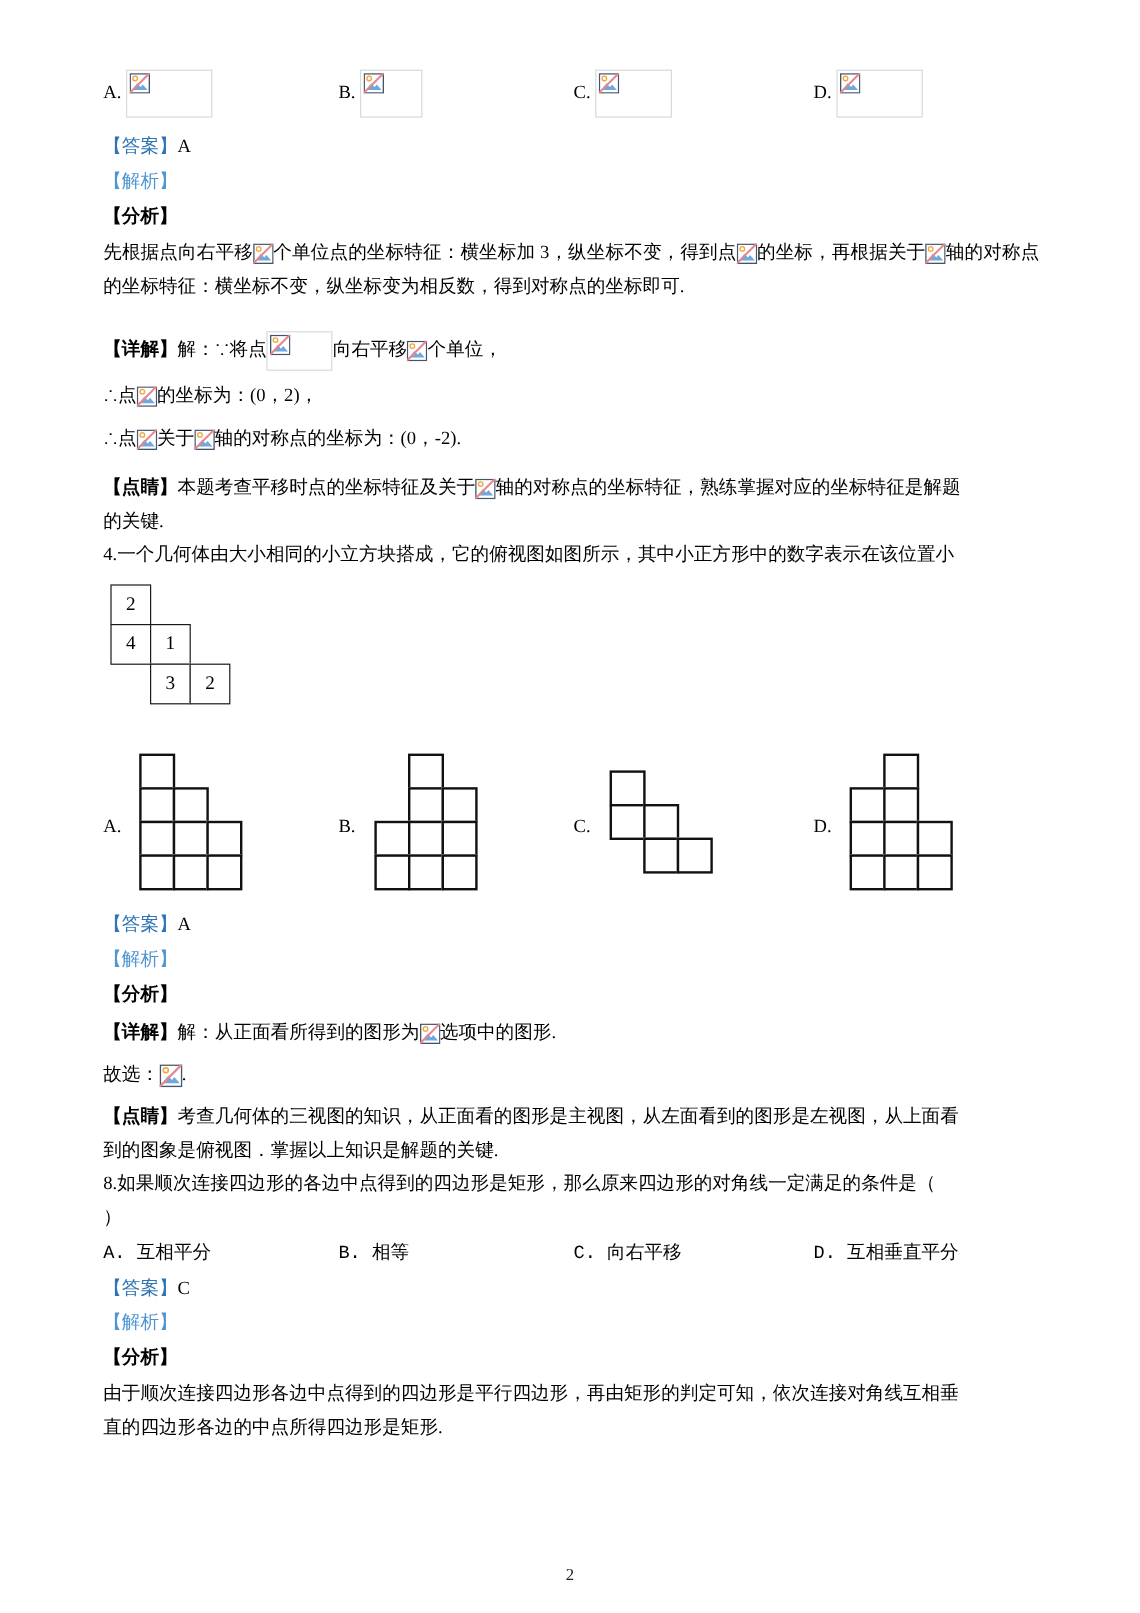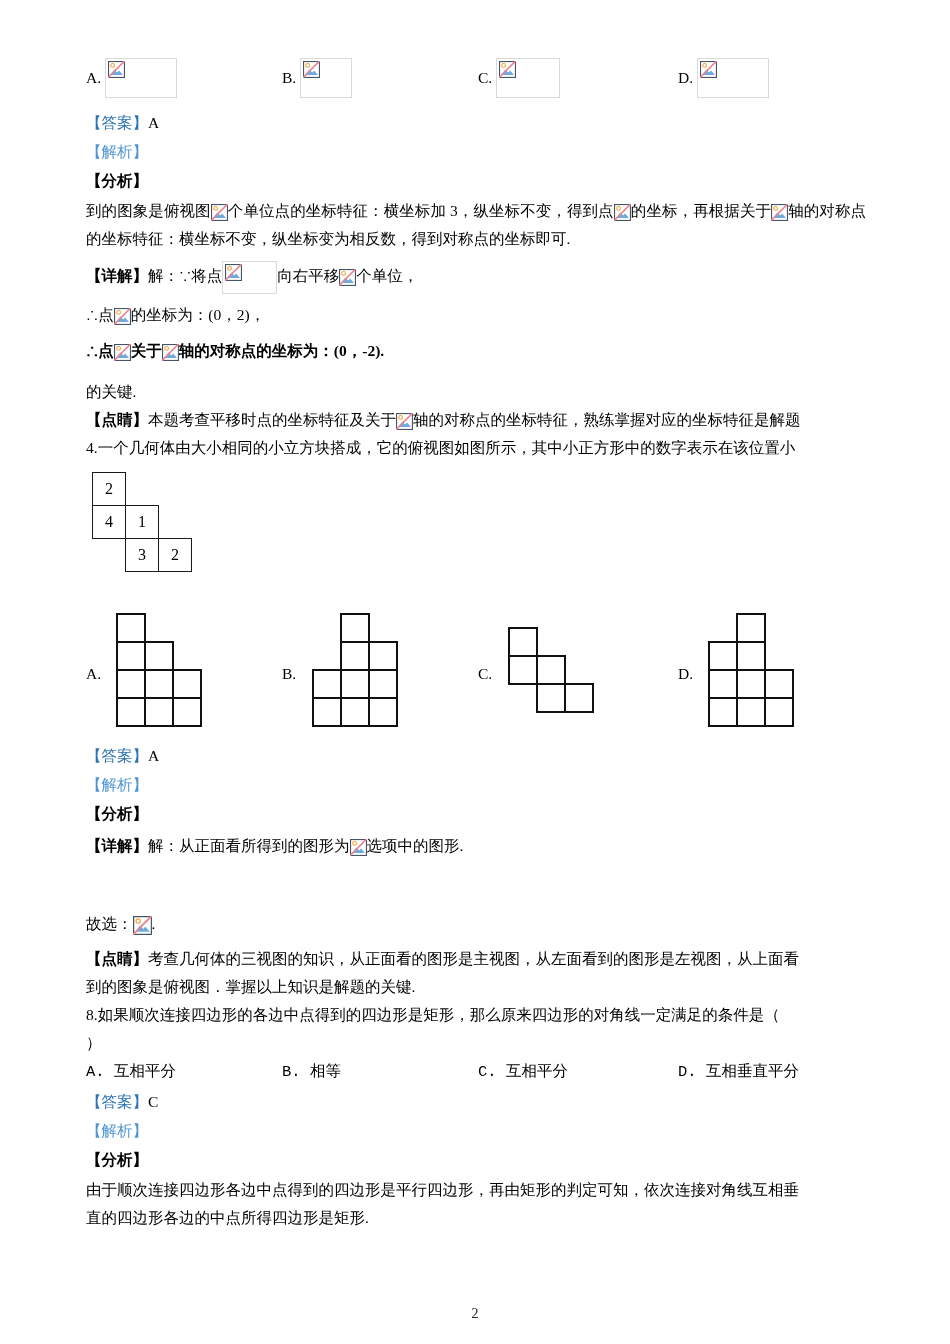--- a/index.html
+++ b/index.html
@@ -245,41 +245,41 @@
     <div class="line">
       <span class="blue-light">【解析】</span>
     </div>
     <div class="gap-4"></div>
     <div class="line bold">
       <span>【分析】</span>
     </div>
     <div class="gap-4"></div>
 
     <div class="para">
-      <span>到的图象是俯视图</span><span class="brokenicon"><svg width="17" height="17" viewBox="0 0 17 17">
+      <span>先根据点向右平移</span><span class="brokenicon"><svg width="17" height="17" viewBox="0 0 17 17">
             <rect x="0.5" y="0.5" width="16" height="16" fill="#ffffff" stroke="#44546a" stroke-width="1.2"></rect>
             <circle cx="4.6" cy="4.4" r="1.9" fill="none" stroke="#f0a63c" stroke-width="1.1"></circle>
             <path d="M2 14 L6.4 8.4 L9.2 11.6 L11 9.4 L15 14 Z" fill="#6fa8dc"></path>
             <line x1="0" y1="16.6" x2="16.6" y2="0" stroke="#e8868c" stroke-width="1.7"></line>
           </svg></span><span>个单位点的坐标特征：横坐标加 3，纵坐标不变，得到点</span><span class="brokenicon"><svg width="17" height="17" viewBox="0 0 17 17">
             <rect x="0.5" y="0.5" width="16" height="16" fill="#ffffff" stroke="#44546a" stroke-width="1.2"></rect>
             <circle cx="4.6" cy="4.4" r="1.9" fill="none" stroke="#f0a63c" stroke-width="1.1"></circle>
             <path d="M2 14 L6.4 8.4 L9.2 11.6 L11 9.4 L15 14 Z" fill="#6fa8dc"></path>
             <line x1="0" y1="16.6" x2="16.6" y2="0" stroke="#e8868c" stroke-width="1.7"></line>
           </svg></span><span>的坐标，再根据关于</span><span class="brokenicon"><svg width="17" height="17" viewBox="0 0 17 17">
             <rect x="0.5" y="0.5" width="16" height="16" fill="#ffffff" stroke="#44546a" stroke-width="1.2"></rect>
             <circle cx="4.6" cy="4.4" r="1.9" fill="none" stroke="#f0a63c" stroke-width="1.1"></circle>
             <path d="M2 14 L6.4 8.4 L9.2 11.6 L11 9.4 L15 14 Z" fill="#6fa8dc"></path>
             <line x1="0" y1="16.6" x2="16.6" y2="0" stroke="#e8868c" stroke-width="1.7"></line>
           </svg></span><span>轴</span><span>的对称点的坐标特征：横坐标不变，纵坐标变为相反数，得到对称点的坐标即可.</span>
     </div>
 
     <div class="gap-6"></div>
 
-    <div class="para" style="line-height:34px;">
+    <div class="para" style="line-height:34px;margin-top:16px;">
       <span class="bold">【详解】</span><span>解：∵将点</span><span class="imgbox" style="width:55px;height:33px;"><span class="glyph">
             <svg width="17" height="17" viewBox="0 0 17 17">
               <rect x="0.5" y="0.5" width="16" height="16" fill="#ffffff" stroke="#44546a" stroke-width="1.2"></rect>
               <circle cx="4.6" cy="4.4" r="1.9" fill="none" stroke="#f0a63c" stroke-width="1.1"></circle>
               <path d="M2 14 L6.4 8.4 L9.2 11.6 L11 9.4 L15 14 Z" fill="#6fa8dc"></path>
               <line x1="0" y1="16.6" x2="16.6" y2="0" stroke="#e8868c" stroke-width="1.7"></line>
             </svg>
           </span></span><span>向右平移</span><span class="brokenicon"><svg width="17" height="17" viewBox="0 0 17 17">
             <rect x="0.5" y="0.5" width="16" height="16" fill="#ffffff" stroke="#44546a" stroke-width="1.2"></rect>
             <circle cx="4.6" cy="4.4" r="1.9" fill="none" stroke="#f0a63c" stroke-width="1.1"></circle>
@@ -294,49 +294,49 @@
       <span>∴点</span><span class="brokenicon"><svg width="17" height="17" viewBox="0 0 17 17">
             <rect x="0.5" y="0.5" width="16" height="16" fill="#ffffff" stroke="#44546a" stroke-width="1.2"></rect>
             <circle cx="4.6" cy="4.4" r="1.9" fill="none" stroke="#f0a63c" stroke-width="1.1"></circle>
             <path d="M2 14 L6.4 8.4 L9.2 11.6 L11 9.4 L15 14 Z" fill="#6fa8dc"></path>
             <line x1="0" y1="16.6" x2="16.6" y2="0" stroke="#e8868c" stroke-width="1.7"></line>
           </svg></span><span>的坐标为：(0，2)，</span>
     </div>
 
     <div class="gap-6"></div>
 
-    <div class="para" style="line-height:30px;font-weight:bold;">
+    <div class="para" style="line-height:30px;">
       <span>∴点</span><span class="brokenicon"><svg width="17" height="17" viewBox="0 0 17 17">
             <rect x="0.5" y="0.5" width="16" height="16" fill="#ffffff" stroke="#44546a" stroke-width="1.2"></rect>
             <circle cx="4.6" cy="4.4" r="1.9" fill="none" stroke="#f0a63c" stroke-width="1.1"></circle>
             <path d="M2 14 L6.4 8.4 L9.2 11.6 L11 9.4 L15 14 Z" fill="#6fa8dc"></path>
             <line x1="0" y1="16.6" x2="16.6" y2="0" stroke="#e8868c" stroke-width="1.7"></line>
           </svg></span><span>关于</span><span class="brokenicon"><svg width="17" height="17" viewBox="0 0 17 17">
             <rect x="0.5" y="0.5" width="16" height="16" fill="#ffffff" stroke="#44546a" stroke-width="1.2"></rect>
             <circle cx="4.6" cy="4.4" r="1.9" fill="none" stroke="#f0a63c" stroke-width="1.1"></circle>
             <path d="M2 14 L6.4 8.4 L9.2 11.6 L11 9.4 L15 14 Z" fill="#6fa8dc"></path>
             <line x1="0" y1="16.6" x2="16.6" y2="0" stroke="#e8868c" stroke-width="1.7"></line>
           </svg></span><span>轴的对称点的坐标为：(0，-2).</span>
     </div>
 
     <div class="gap-8"></div>
 
 
     <div class="gap-4"></div>
 
     <div class="para">
+      <span class="bold">【点睛】</span><span>本题考查平移时点的坐标特征及关于</span><span class="brokenicon"><svg width="17" height="17" viewBox="0 0 17 17">
+            <rect x="0.5" y="0.5" width="16" height="16" fill="#ffffff" stroke="#44546a" stroke-width="1.2"></rect>
+            <circle cx="4.6" cy="4.4" r="1.9" fill="none" stroke="#f0a63c" stroke-width="1.1"></circle>
+            <path d="M2 14 L6.4 8.4 L9.2 11.6 L11 9.4 L15 14 Z" fill="#6fa8dc"></path>
+            <line x1="0" y1="16.6" x2="16.6" y2="0" stroke="#e8868c" stroke-width="1.7"></line>
+          </svg></span><span>轴的对称点的坐标特征，熟练掌握对应的坐标特征是解题</span>
+    </div>
+    <div class="para">
       <span>的关键.</span>
-    </div>
-    <div class="para">
-      <span class="bold">【点睛】</span><span>本题考查平移时点的坐标特征及关于</span><span class="brokenicon"><svg width="17" height="17" viewBox="0 0 17 17">
-            <rect x="0.5" y="0.5" width="16" height="16" fill="#ffffff" stroke="#44546a" stroke-width="1.2"></rect>
-            <circle cx="4.6" cy="4.4" r="1.9" fill="none" stroke="#f0a63c" stroke-width="1.1"></circle>
-            <path d="M2 14 L6.4 8.4 L9.2 11.6 L11 9.4 L15 14 Z" fill="#6fa8dc"></path>
-            <line x1="0" y1="16.6" x2="16.6" y2="0" stroke="#e8868c" stroke-width="1.7"></line>
-          </svg></span><span>轴的对称点的坐标特征，熟练掌握对应的坐标特征是解题</span>
     </div>
 
     <div class="para">
       <span>4.一个几何体由大小相同的小立方块搭成，它的俯视图如图所示，其中小正方形中的数字表示在该位置小</span>
     </div>
 
     <div class="gap-10"></div>
 
     <div class="topview">
       <div class="cellnum" style="left:6px;  top:0px;">2</div>
@@ -426,21 +426,21 @@
     <div class="gap-2"></div>
     <div class="para">
       <span class="bold">【详解】</span><span>解：从正面看所得到的图形为</span><span class="brokenicon"><svg width="17" height="17" viewBox="0 0 17 17">
             <rect x="0.5" y="0.5" width="16" height="16" fill="#ffffff" stroke="#44546a" stroke-width="1.2"></rect>
             <circle cx="4.6" cy="4.4" r="1.9" fill="none" stroke="#f0a63c" stroke-width="1.1"></circle>
             <path d="M2 14 L6.4 8.4 L9.2 11.6 L11 9.4 L15 14 Z" fill="#6fa8dc"></path>
             <line x1="0" y1="16.6" x2="16.6" y2="0" stroke="#e8868c" stroke-width="1.7"></line>
           </svg></span><span>选项中的图形.</span>
     </div>
     <div class="gap-6"></div>
-    <div class="para" style="line-height:30px;margin-top:43px;">
+    <div class="para" style="line-height:30px;">
       <span>故选：</span><span class="brokenicon" style="width:19px;height:19px;"><svg width="19" height="19" viewBox="0 0 17 17">
             <rect x="0.5" y="0.5" width="16" height="16" fill="#ffffff" stroke="#44546a" stroke-width="1.2"></rect>
             <circle cx="4.6" cy="4.4" r="1.9" fill="none" stroke="#f0a63c" stroke-width="1.1"></circle>
             <path d="M2 14 L6.4 8.4 L9.2 11.6 L11 9.4 L15 14 Z" fill="#6fa8dc"></path>
             <line x1="0" y1="16.6" x2="16.6" y2="0" stroke="#e8868c" stroke-width="1.7"></line>
           </svg></span><span>.</span>
     </div>
     <div class="gap-6"></div>
     <div class="para">
       <span class="bold">【点睛】</span><span>考查几何体的三视图的知识，从正面看的图形是主视图，从左面看到的图形是左视图，从上面看</span>
@@ -454,21 +454,21 @@
     </div>
     <div class="para">
       <span>）</span>
     </div>
 
     <div class="gap-4"></div>
 
     <div class="choicerow">
       <span class="c" style="left:0px;">A. 互相平分</span>
       <span class="c" style="left:196px;">B. 相等</span>
-      <span class="c" style="left:392px;">C. 互相平分</span>
+      <span class="c" style="left:392px;">C. 向右平移</span>
       <span class="c" style="left:592px;">D. 互相垂直平分</span>
     </div>
 
     <div class="line">
       <span class="blue">【答案】</span><span>C</span>
     </div>
     <div class="gap-4"></div>
     <div class="line">
       <span class="blue-light">【解析】</span>
     </div>

